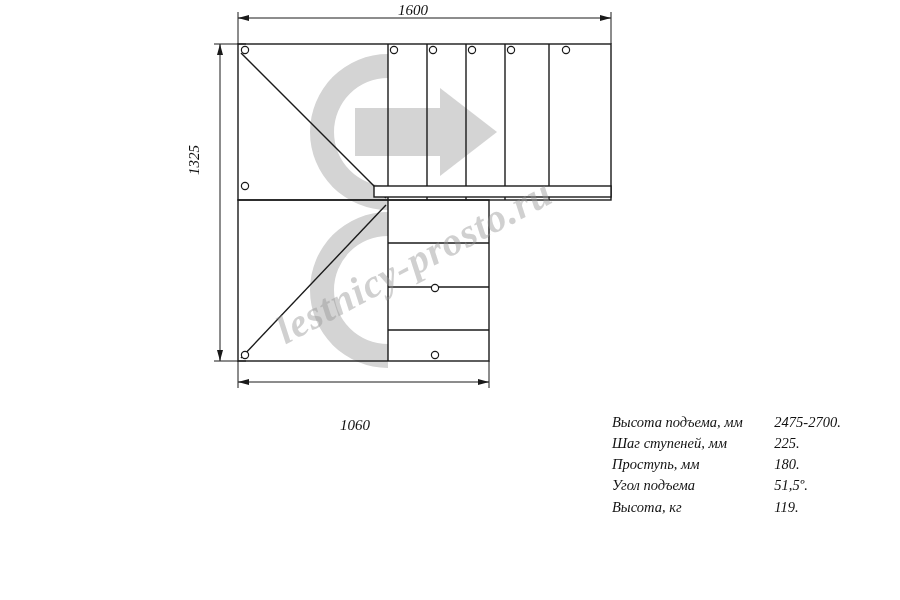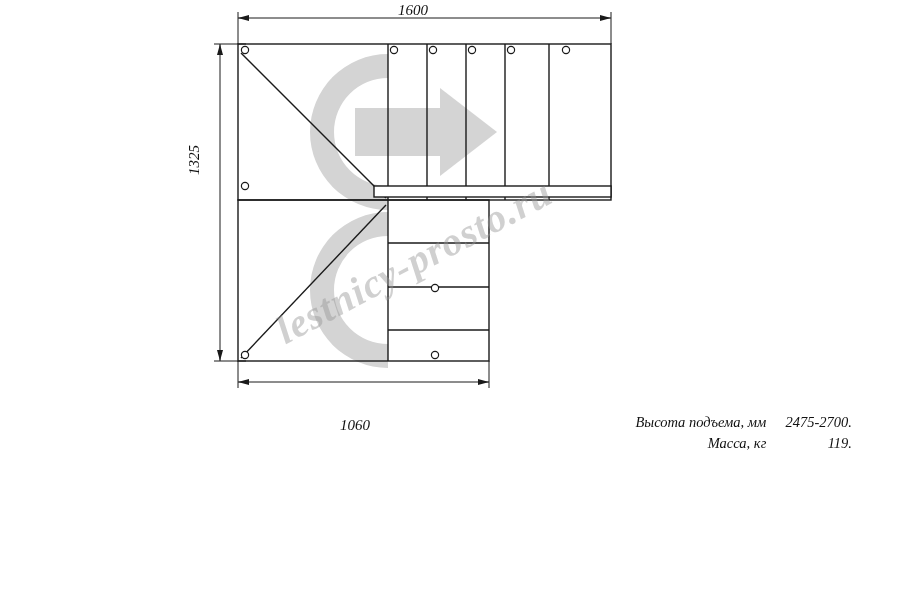--- a/index.html
+++ b/index.html
@@ -57,25 +57,24 @@
   #spec-table td {
     font-family: "Liberation Serif", serif;
     font-style: italic;
     font-size: 14.5px;
     color: #111111;
     padding: 1px 0;
     white-space: nowrap;
     line-height: 1.32;
   }
   #spec-table td.spec-name {
-    text-align: right;
+    text-align: left;
     padding-right: 8px;
   }
   #spec-table td.spec-value {
-    text-align: right;
   }
   .wm {
     position: absolute;
     font-family: "Liberation Serif", serif;
     font-style: italic;
     font-weight: bold;
     color: rgba(150,150,150,0.45);
     white-space: nowrap;
     pointer-events: none;
   }
@@ -198,20 +197,32 @@
 
   
   <div id="spec-table">
     <table>
       <tbody>
         <tr>
           <td class="spec-name">Высота подъема, мм</td>
           <td class="spec-value">2475-2700.</td>
         </tr>
         <tr>
-          <td class="spec-name">Масса, кг</td>
+          <td class="spec-name">Шаг ступеней, мм</td>
+          <td class="spec-value">225.</td>
+        </tr>
+        <tr>
+          <td class="spec-name">Проступь, мм</td>
+          <td class="spec-value">180.</td>
+        </tr>
+        <tr>
+          <td class="spec-name">Угол подъема</td>
+          <td class="spec-value">51,5º.</td>
+        </tr>
+        <tr>
+          <td class="spec-name">Высота, кг</td>
           <td class="spec-value">119.</td>
         </tr>
       </tbody>
     </table>
   </div>
 
 </div>
 
 </body></html>

